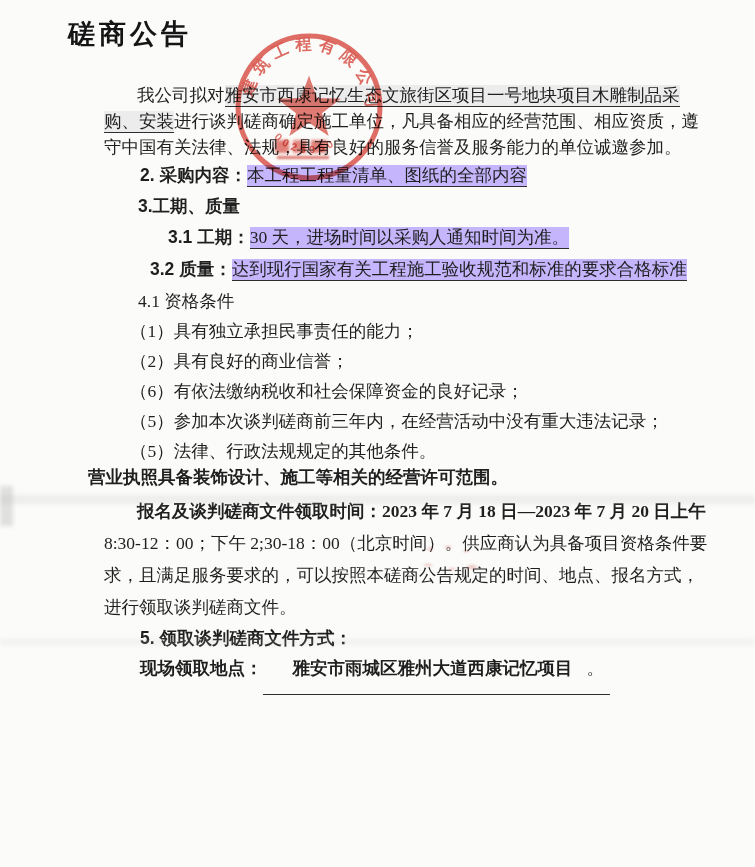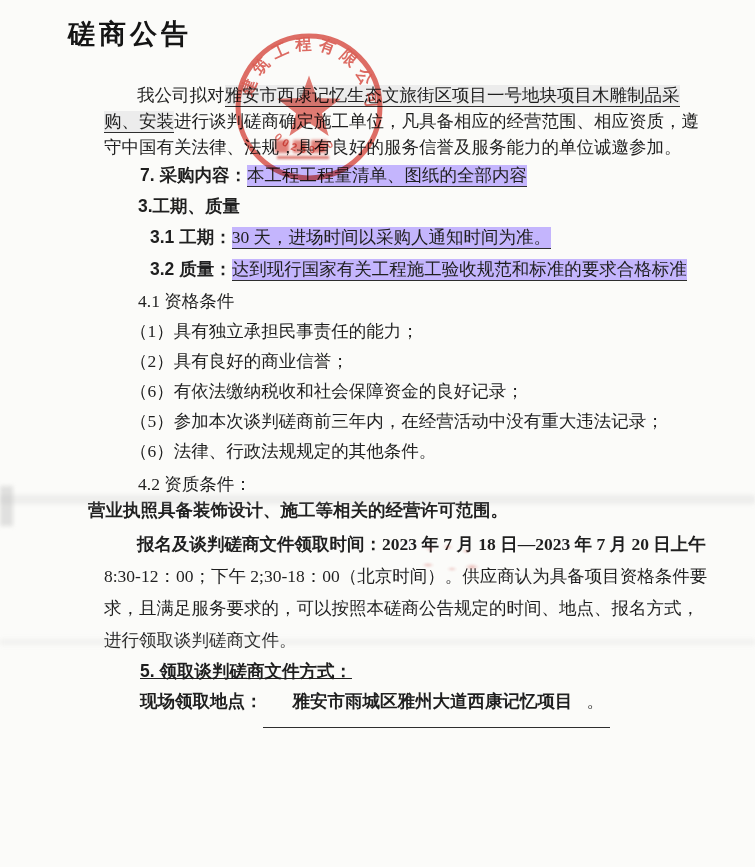--- a/index.html
+++ b/index.html
@@ -22,30 +22,30 @@
   }
   p{margin:0;}
   .hei{font-family:"Liberation Sans","DejaVu Sans",sans-serif;font-weight:700;}
   .bsr{font-weight:700;}
   .u{border-bottom:1px solid #2e2e2e;padding-bottom:1px;}
   .shade1{background:#ececec;}
   .shade2{background:#c4b5fd;}
   .p-intro{margin-left:16px;text-indent:33px;}
   .p-item12{margin-left:16px;text-indent:36px;margin-top:2px;}
   .p-i3{margin-left:50px;margin-top:5px;}
-  .p-i31{margin-left:62px;margin-top:5px;}
+  .p-i31{margin-left:80px;margin-top:5px;}
   .p-i32{margin-left:62px;margin-top:6px;}
   .p-i4{margin-left:49px;margin-top:4px;}
   .p-i41{margin-left:50px;margin-top:6px;}
   .p-point{margin-left:42px;margin-top:4px;}
   .p-i42{margin-left:50px;margin-top:7px;}
   .p-license{margin-left:0;}
   .p-i43{margin-left:50px;margin-top:7px;}
   .p-reg{margin-left:16px;text-indent:33px;margin-top:5px;line-height:32px;}
-  .p-i5{margin-left:52px;margin-top:2px;text-decoration:underline;}
+  .p-i5{margin-left:52px;margin-top:2px;}
   .p-pickup{margin-left:52px;margin-top:4px;}
   .blank-l{display:inline-block;width:30px;}
   .blank-r{display:inline-block;width:14px;}
   .u-loc{border-bottom:1.5px solid #2e2e2e;padding-bottom:16px;padding-right:6px;}
 
   
   .seal{
     position:absolute;left:233px;top:31px;width:152px;height:152px;
     mix-blend-mode:multiply;opacity:.88;filter:blur(.3px);
     pointer-events:none;
@@ -88,38 +88,37 @@
 
 <div class="page">
 
   <div class="doc">
 
     <h1 class="title">磋商公告</h1>
 
     <p class="p-intro"><span>我公司拟对</span><span class="u shade1">雅安市西康记忆生态文旅街区项目一号地块项目木雕制品采购、安装</span><span>进行谈判磋商确定施工单位，凡具备相应的经营范围、相应资质，遵守中国有关法律、法规，具有良好的服务信誉及服务能力的单位诚邀参加。</span></p>
 
 
-    <p class="p-item12"><span class="hei">7. 采购内容：</span><span class="u shade2">本工程工程量清单、图纸的全部内容</span></p>
+    <p class="p-item12"><span class="hei">2. 采购内容：</span><span class="u shade2">本工程工程量清单、图纸的全部内容</span></p>
 
     <p class="p-i3"><span class="hei">3.工期、质量</span></p>
 
     <p class="p-i31"><span class="hei">3.1 工期：</span><span class="u shade2">30 天，进场时间以采购人通知时间为准。</span></p>
 
     <p class="p-i32"><span class="hei">3.2 质量：</span><span class="u shade2">达到现行国家有关工程施工验收规范和标准的要求合格标准</span></p>
 
 
     <p class="p-i41"><span>4.1 资格条件</span></p>
 
     <p class="p-point">（1）具有独立承担民事责任的能力；</p>
     <p class="p-point">（2）具有良好的商业信誉；</p>
     <p class="p-point">（6）有依法缴纳税收和社会保障资金的良好记录；</p>
     <p class="p-point">（5）参加本次谈判磋商前三年内，在经营活动中没有重大违法记录；</p>
-    <p class="p-point">（6）法律、行政法规规定的其他条件。</p>
+    <p class="p-point">（5）法律、行政法规规定的其他条件。</p>
 
-    <p class="p-i42"><span>4.2 资质条件：</span></p>
     <p class="p-license"><span class="hei">营业执照具备装饰设计、施工等相关的经营许可范围。</span></p>
 
 
     <p class="p-reg"><span class="hei">报名及谈判磋商文件领取时间：</span><span class="bsr">2023 年 7 月 18 日—2023 年 7 月 20 日上午</span><span>8:30-12：00；下午 2;30-18：00（北京时间）。供应商认为具备项目资格条件要求，且满足服务要求的，可以按照本磋商公告规定的时间、地点、报名方式，进行领取谈判磋商文件。</span></p>
 
     <p class="p-i5"><span class="hei">5. 领取谈判磋商文件方式：</span></p>
 
     <p class="p-pickup"><span class="hei">现场领取地点：</span><span class="u-loc"><span class="blank-l"></span><span class="hei">雅安市雨城区雅州大道西康记忆项目</span><span class="blank-r"></span><span>。</span></span></p>
 
   </div>

